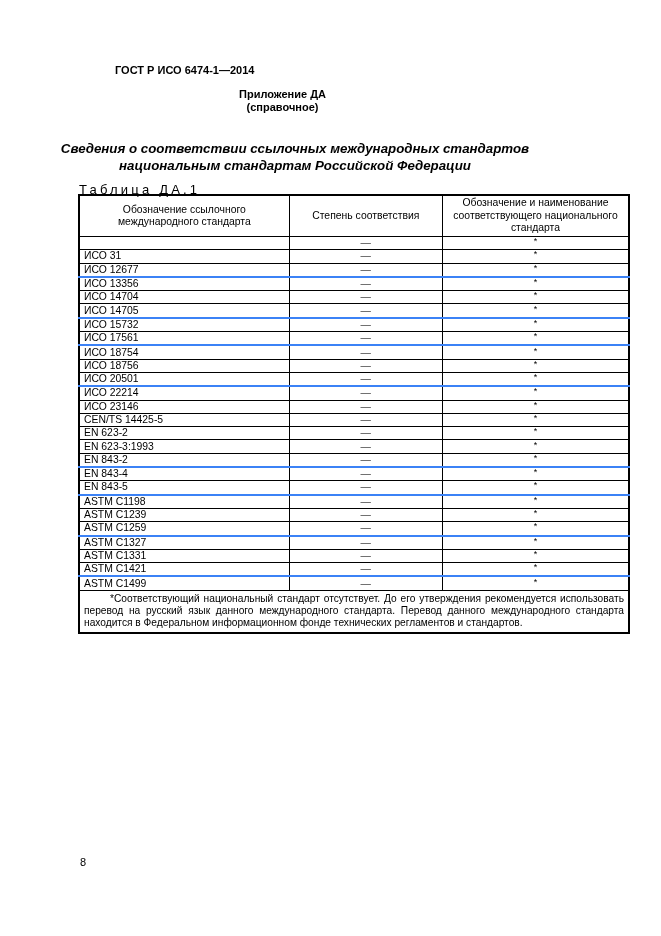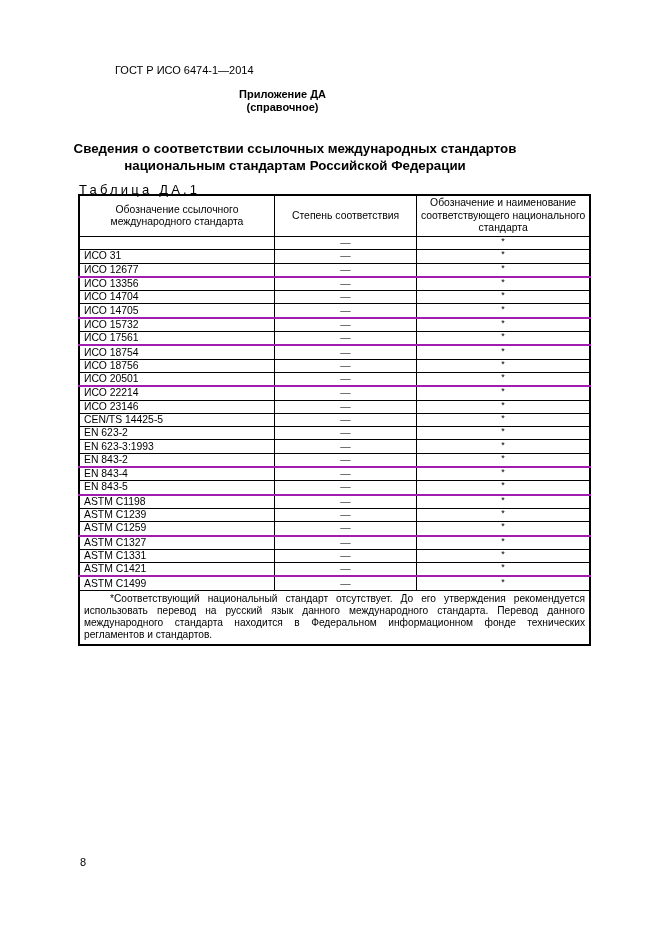--- a/index.html
+++ b/index.html
@@ -1,31 +1,31 @@
 <!DOCTYPE html>
 <html><head>
 <meta charset="utf-8">
 <style>
   html, body { margin: 0; padding: 0; background: #ffffff; }
   body { width: 661px; height: 936px; position: relative; overflow: hidden;
          font-family: "Liberation Sans", sans-serif; color: #000; }
-  .doc-code { position: absolute; left: 79px; top: 64px; font-size: 11px; font-weight: normal; padding-left: 36px; }
+  .doc-code { position: absolute; left: 79px; top: 64px; font-size: 11px; font-weight: bold; padding-left: 36px; }
   .appendix { position: absolute; left: 0; width: 533px; top: 88px; text-align: center; font-size: 11px; font-weight: bold; line-height: 13px; }
   .appendix .inner { position: relative; left: 16px; }
-  .title { position: absolute; left: 0; width: 558px; top: 140px; text-align: center; font-size: 13.3px; font-weight: bold; line-height: 17px; }
+  .title { position: absolute; left: 0; width: 558px; top: 140px; text-align: center; font-size: 13.3px; font-weight: bold; line-height: 17px; font-style: italic; }
   .title .inner { position: relative; left: 16px; }
   .table-caption { position: absolute; left: 79px; top: 182px; font-size: 13px; letter-spacing: 3.2px; }
-  table.main { position: absolute; left: 78px; top: 194px; width: 513px; border-collapse: collapse;
+  table.main { position: absolute; left: 78px; top: 194px; width: 552px; border-collapse: collapse;
                font-size: 10.4px; line-height: 12px; }
   table.main td, table.main th { border: 1px solid #000; padding: 0 4px; font-weight: normal; }
   table.main th { text-align: center; vertical-align: middle; height: 40px; line-height: 12.5px; padding: 0 3px; }
   table.main tr.row td { height: 12.3px; padding-top: 0; padding-bottom: 0; }
   table.main td.c1 { text-align: left; margin-left: 20px; }
   table.main td.c2, table.main td.c3 { text-align: center; }
-  table.main tr.row.thick td { border-top: 2px solid #a21caf; }
+  table.main tr.row.thick td { border-top: 2px solid #3b82f6; }
   table.main { border: 2px solid #000; }
   col.w1 { width: 196px; } col.w2 { width: 143px; } col.w3 { width: 174px; }
   .star { font-size: 9px; position: relative; top: -2px; }
   td.note { text-align: justify; text-align-last: left; padding: 2px 4px 3px 4px !important; font-size: 10.2px; line-height: 12px; }
   td.note .indent { display: inline-block; width: 26px; }
   .page-num { position: absolute; left: 80px; top: 856px; font-size: 11px; }
 </style>
 </head>
 <body>
 

